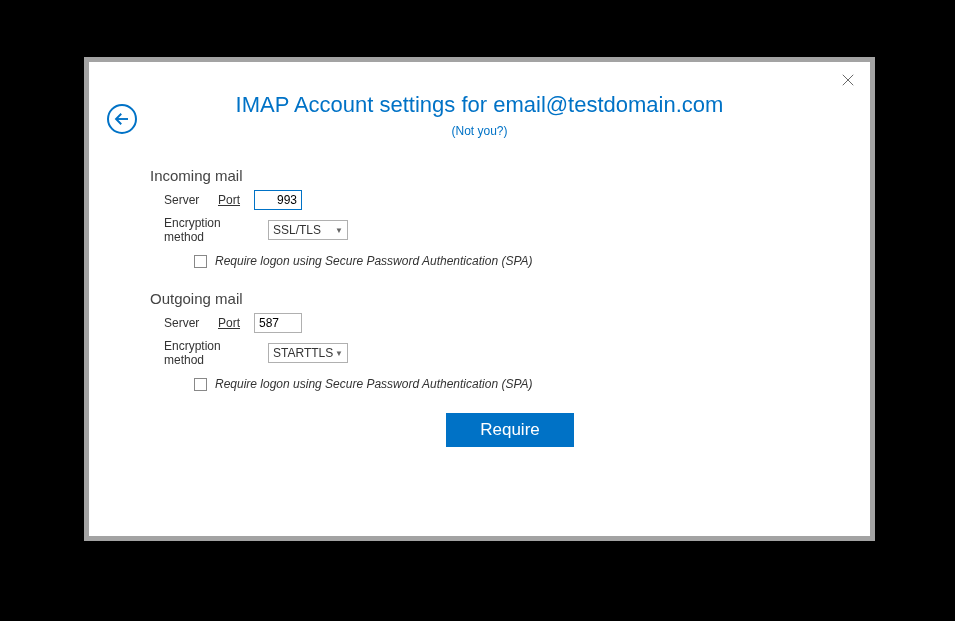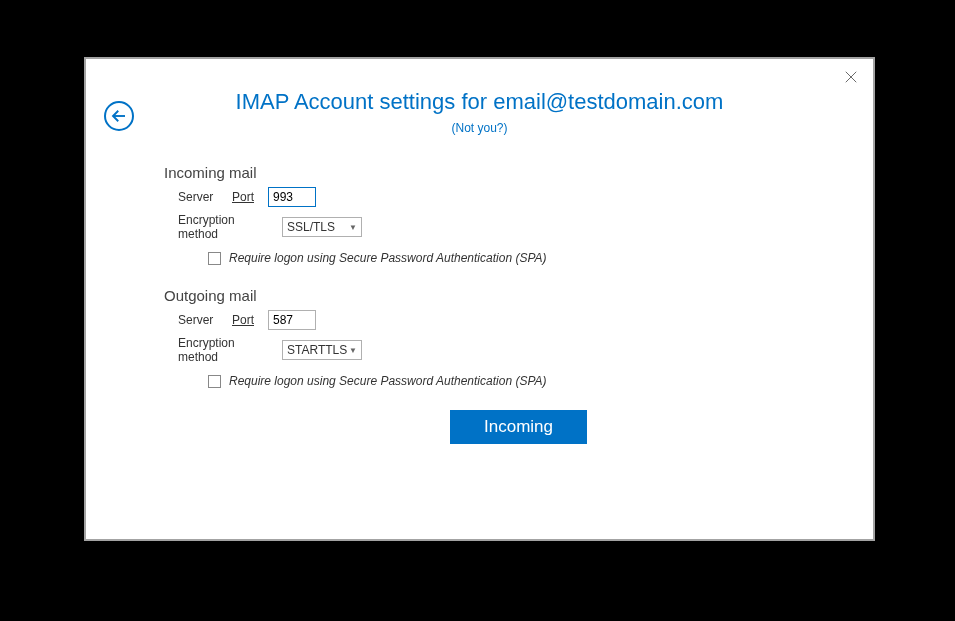--- a/index.html
+++ b/index.html
@@ -14,21 +14,21 @@
       height: 621px;
       position: relative;
     }
     .dialog {
       position: absolute;
       top: 57px;
       left: 84px;
       width: 791px;
       height: 484px;
       background: #fff;
-      border: 2px solid #a3a3a3;
+      border: 5px solid #a3a3a3;
     }
     .close-btn {
       position: absolute;
       top: 10px;
       right: 12px;
       width: 20px;
       height: 20px;
       cursor: pointer;
       color: #555;
       font-size: 16px;
@@ -62,21 +62,21 @@
       font-weight: 400;
     }
     .not-you {
       color: #0072c6;
       font-size: 12px;
       cursor: pointer;
       display: inline-block;
       margin-top: 6px;
     }
     .form-area {
-      margin-left: 78px;
+      margin-left: 61px;
       margin-top: 28px;
     }
     .section-title {
       font-size: 15px;
       color: #444;
       margin-bottom: 6px;
       font-weight: 400;
     }
     .form-row {
       display: flex;
@@ -108,20 +108,21 @@
     }
     .server-input {
       width: 196px;
       margin-left: 14px;
     }
     .port-input {
       width: 48px;
     }
     .port-input.focused {
       border: 1px solid #0072c6;
+      text-align: right;
     }
     .select-wrap {
       position: relative;
       display: inline-flex;
       align-items: center;
       border: 1px solid #b0b0b0;
       height: 20px;
       width: 80px;
       padding: 0 4px;
       font-size: 12px;
@@ -228,16 +229,16 @@
         <span class="sel-text">STARTTLS</span>
         <span class="caret">▼</span>
       </div>
     </div>
 
     <div class="checkbox-row">
       <div class="checkbox"></div>
       <span>Require logon using Secure Password Authentication (SPA)</span>
     </div>
 
-    <button class="connect-btn">Incoming</button>
+    <button class="connect-btn">Require</button>
 
   </div>
 </div>
 
 </body></html>

